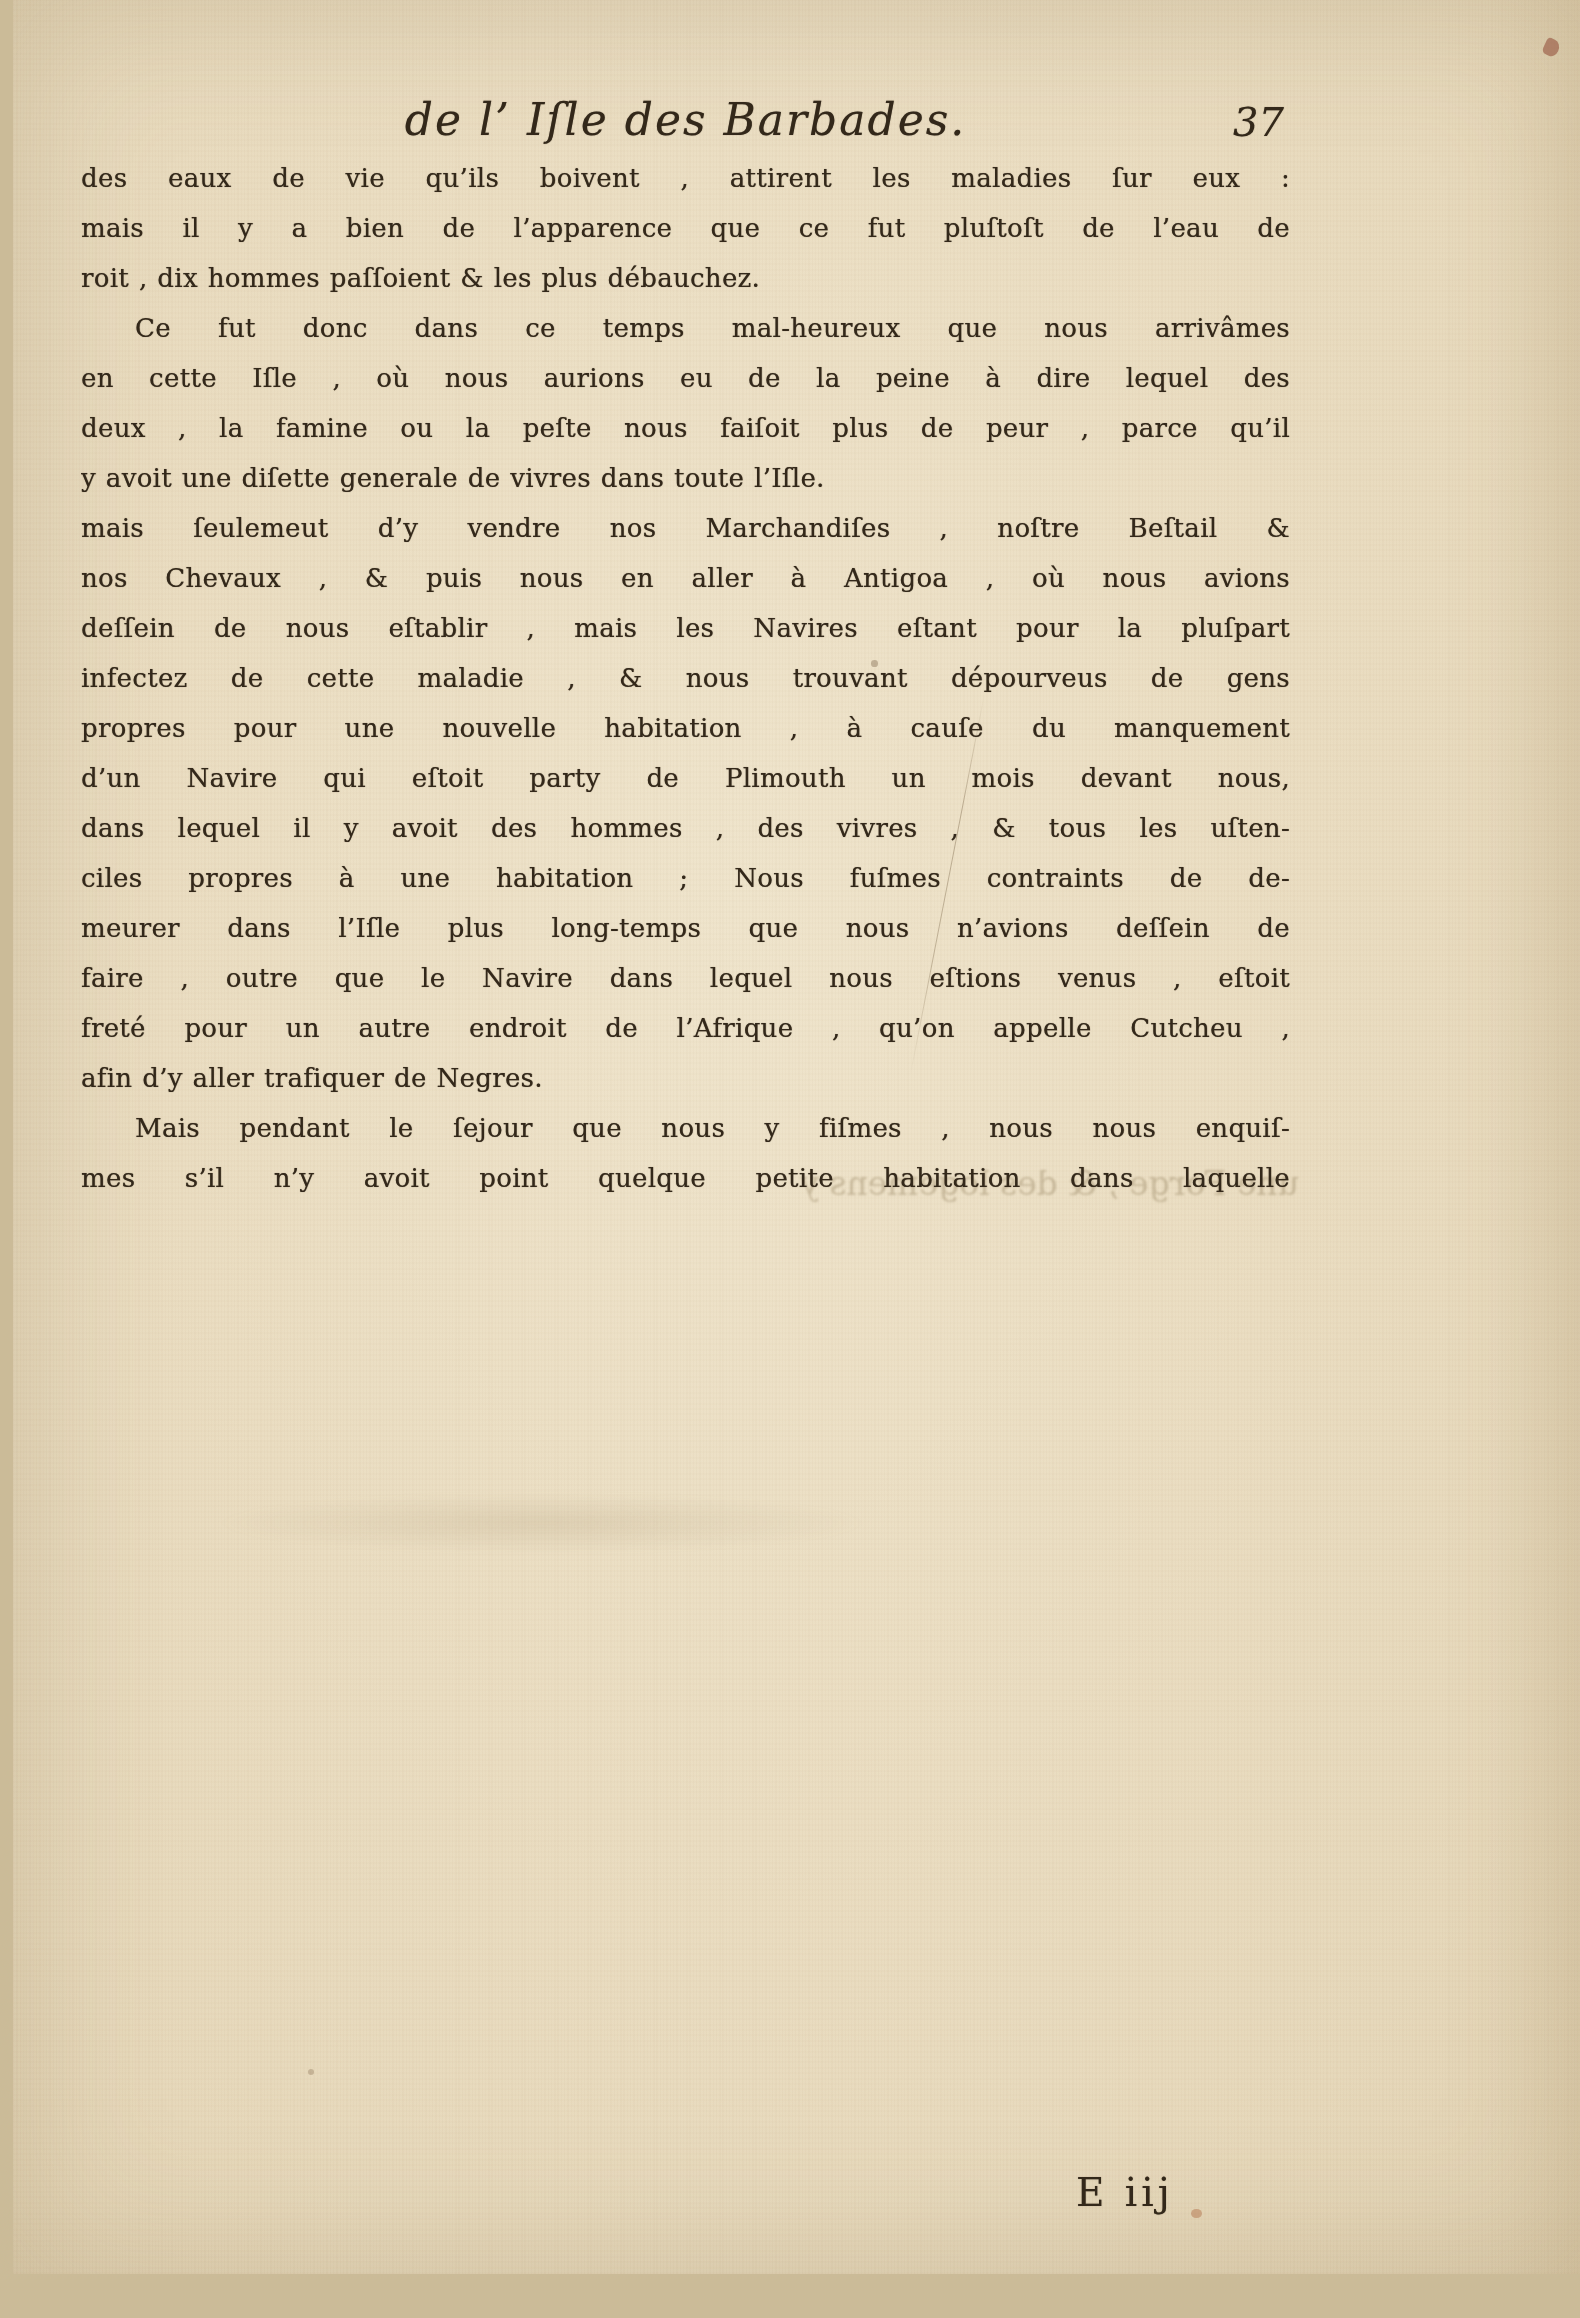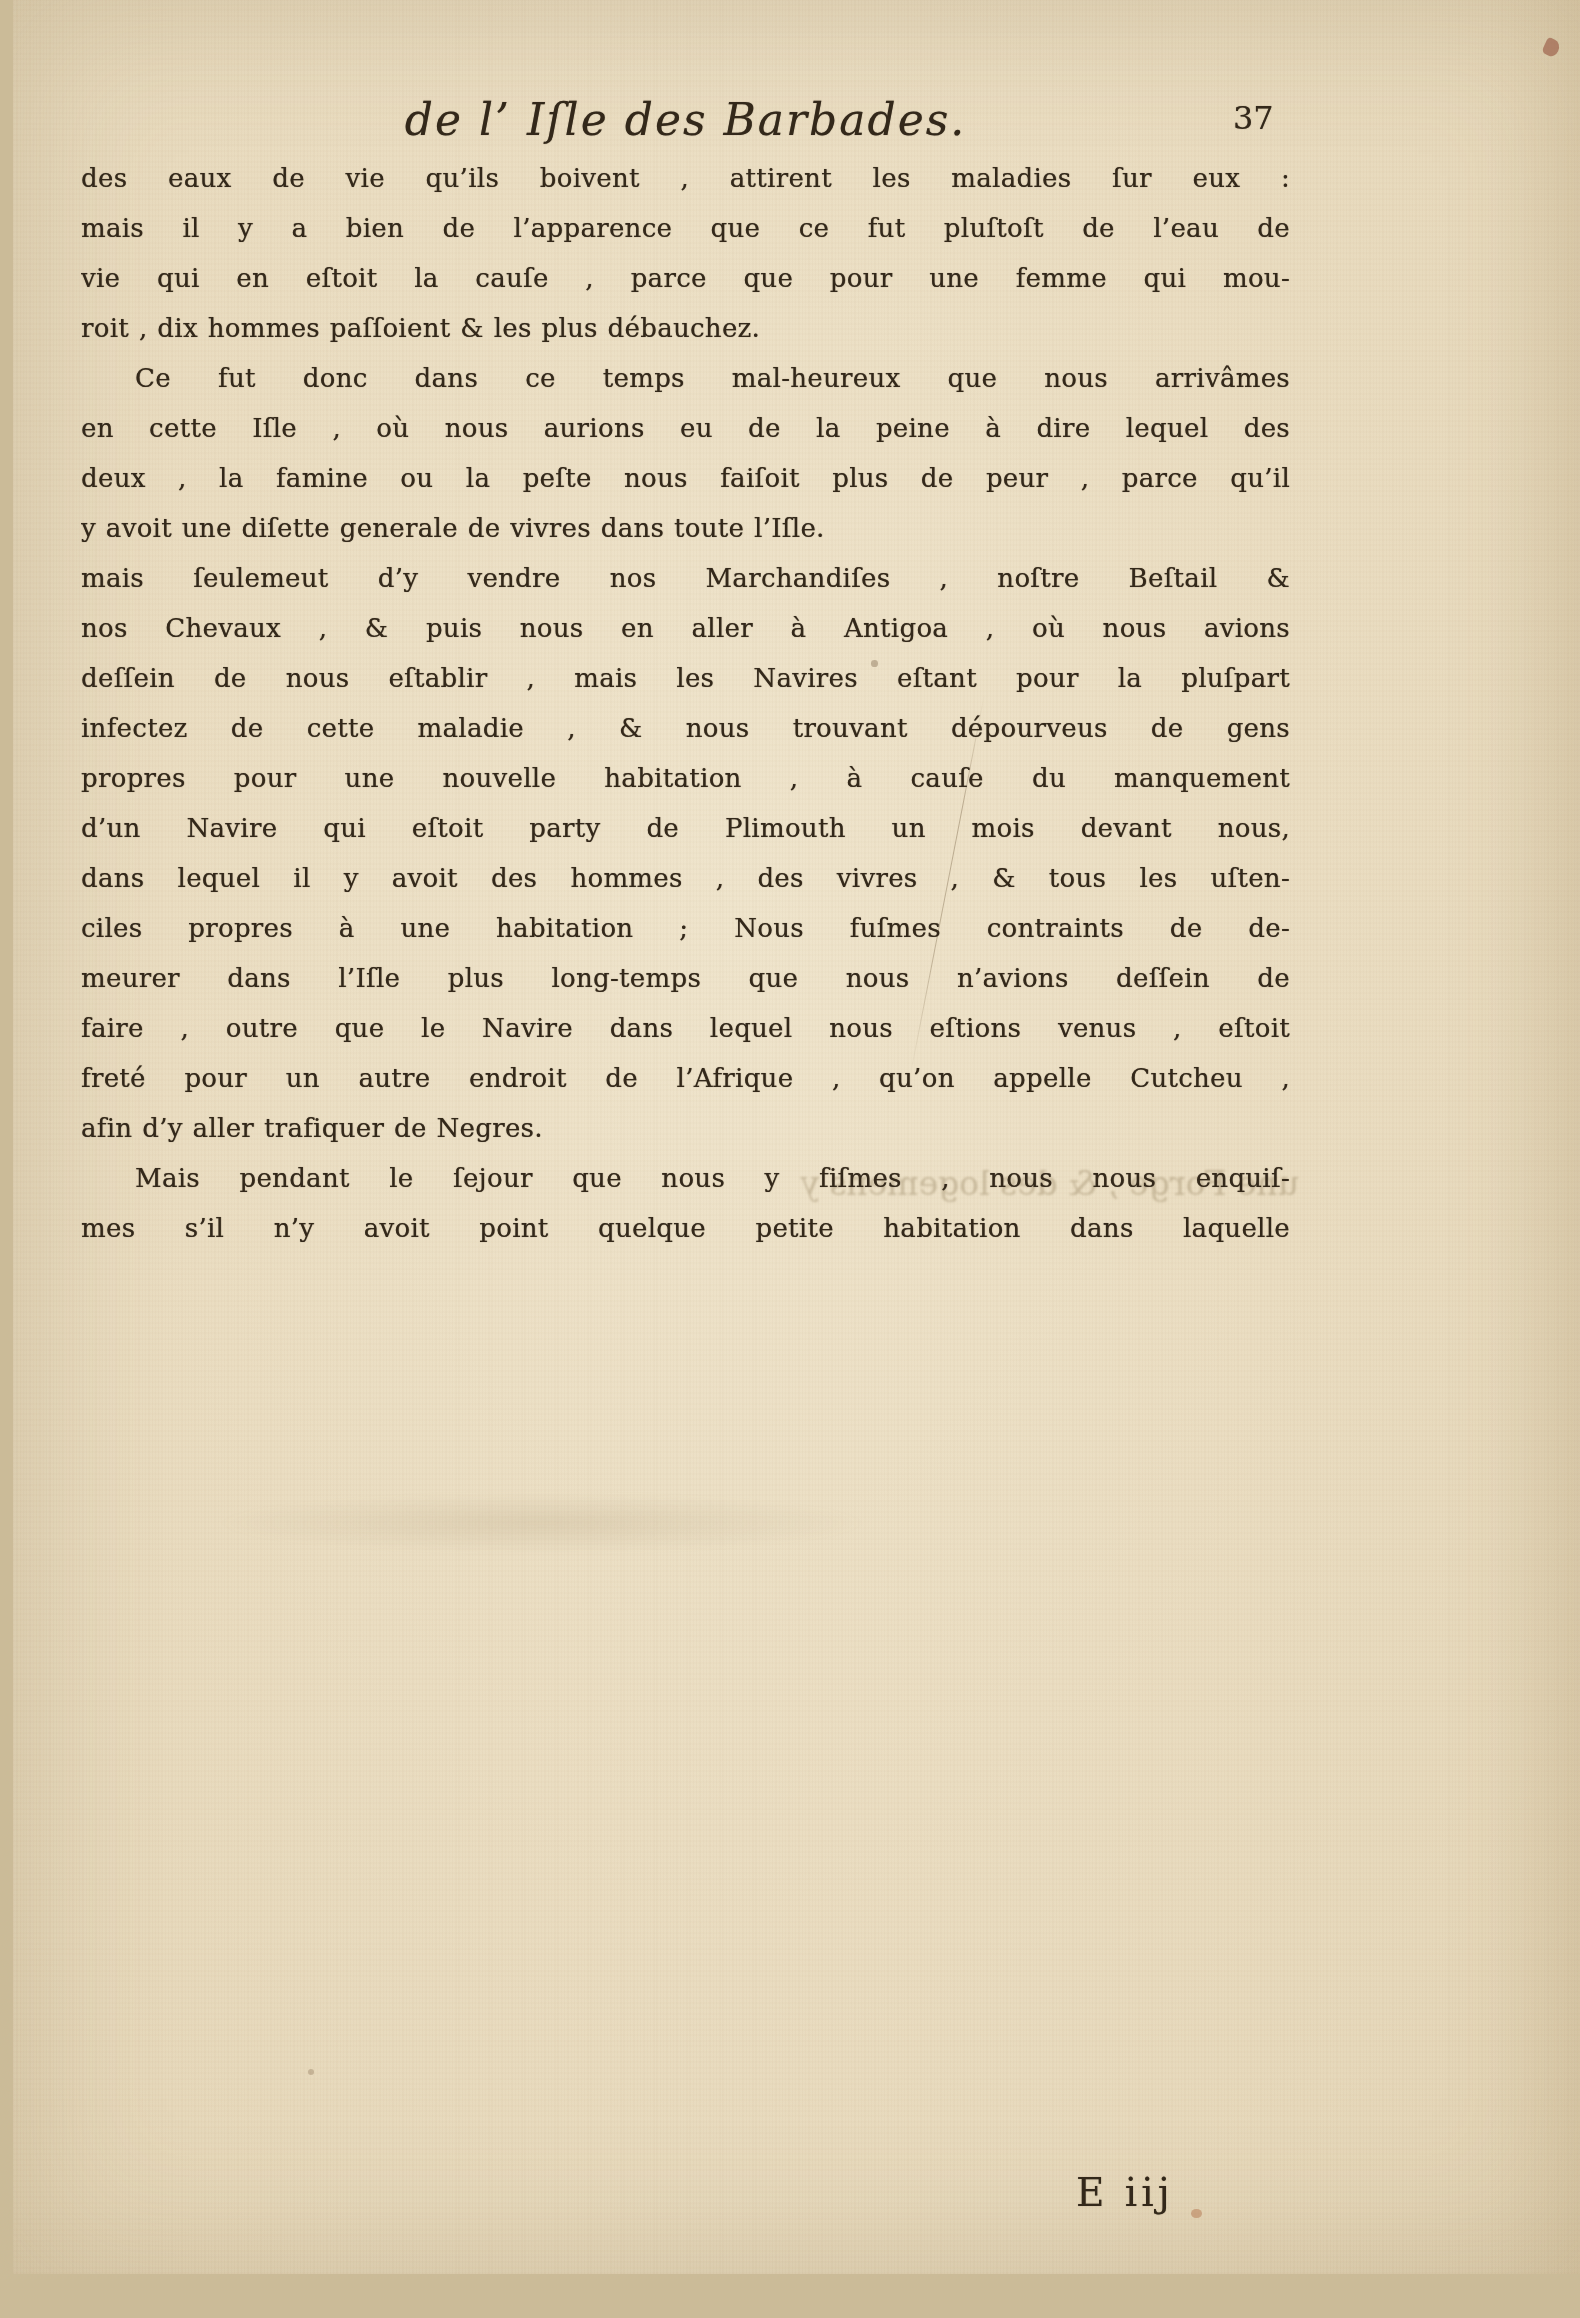--- a/index.html
+++ b/index.html
@@ -22,21 +22,22 @@
   }
   .header-title{
     display:inline-block;
     font-style:italic;
     font-size:44px;line-height:1.2;
     letter-spacing:2px;
     text-shadow:0 0 0.9px rgba(51,40,26,0.55);
   }
   .page-number{
     position:absolute;left:1220px;top:102px;
-    font-size:32px;line-height:1;
+    font-style:italic;
+    font-size:40px;line-height:1;
     text-shadow:0 0 0.9px rgba(51,40,26,0.55);
   }
   .text-block{
     position:absolute;left:68px;top:153px;width:1209px;
   }
   .line{
     font-size:26px;
     line-height:50px;
     letter-spacing:0.3px;
     word-spacing:1.3px;
@@ -100,21 +101,20 @@
   <div class="page-number">37</div>
 
   <div class="ghost-line">une Forge , &amp; des logemens y</div>
 
   <div class="smudge"></div>
   <div class="scratch"></div>
 
   <div class="text-block" id="lines">
       <div class="line">des eaux de vie qu’ils boivent , attirent les maladies ſur eux :</div>
       <div class="line">mais il y a bien de l’apparence que ce fut pluſtoſt de l’eau de</div>
-      <div class="line">vie qui en eſtoit la cauſe , parce que pour une femme qui mou-</div>
       <div class="line end">roit , dix hommes paſſoient &amp; les plus débauchez.</div>
       <div class="line indent">Ce fut donc dans ce temps mal-heureux que nous arrivâmes</div>
       <div class="line">en cette Iſle , où nous aurions eu de la peine à dire lequel des</div>
       <div class="line">deux , la famine ou la peſte nous faiſoit plus de peur , parce qu’il</div>
       <div class="line end">y avoit une diſette generale de vivres dans toute l’Iſle.</div>
       <div class="line">mais ſeulemeut d’y vendre nos Marchandiſes , noſtre Beſtail &amp;</div>
       <div class="line">nos Chevaux , &amp; puis nous en aller à Antigoa , où nous avions</div>
       <div class="line">deſſein de nous eſtablir , mais les Navires eſtant pour la pluſpart</div>
       <div class="line">infectez de cette maladie , &amp; nous trouvant dépourveus de gens</div>
       <div class="line">propres pour une nouvelle habitation , à cauſe du manquement</div>

